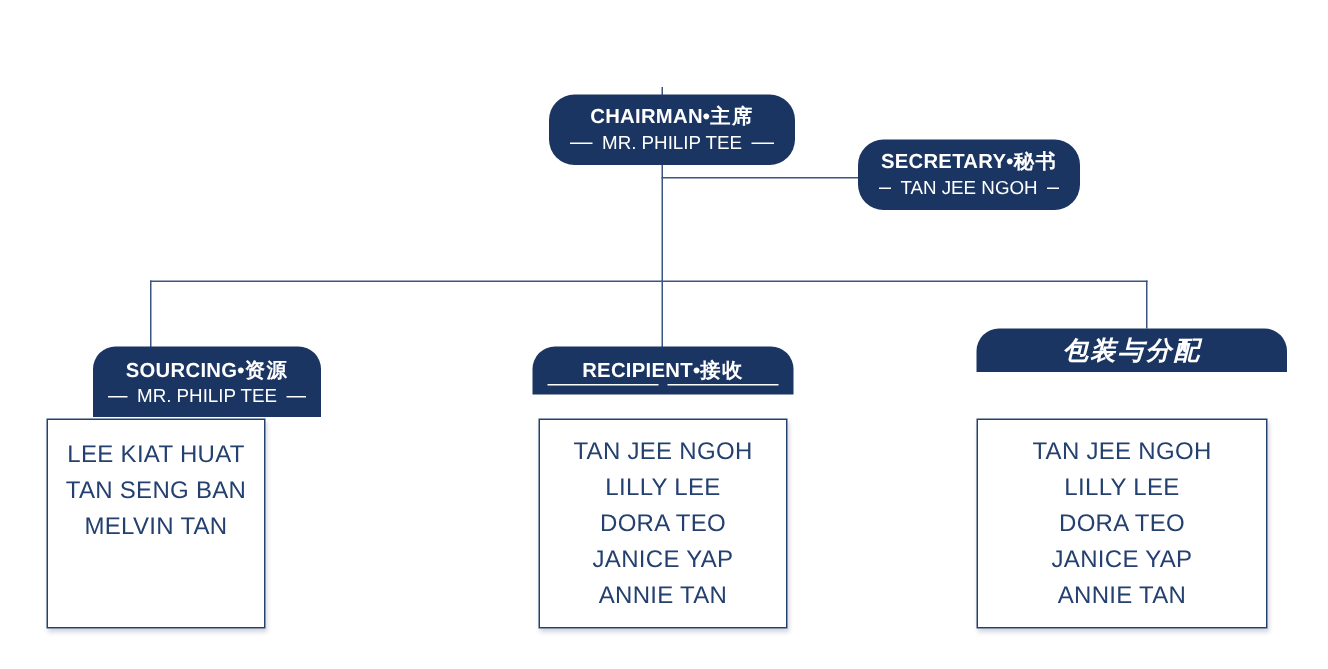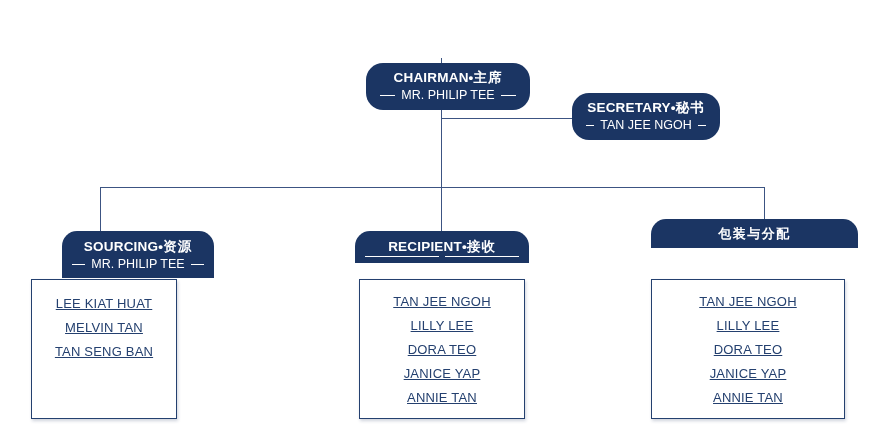--- a/index.html
+++ b/index.html
@@ -79,24 +79,25 @@
   }
   .dept .head .title {
     font-size: 13.5px;
     font-weight: bold;
     letter-spacing: .2px;
     line-height: 17px;
     white-space: nowrap;
   }
   .dept .head .title .cn { letter-spacing: 1px; }
   .dept .head .title-cn {
-    font-size: 13px;
+    font-size: 17px;
     font-weight: bold;
     letter-spacing: 1.5px;
     line-height: 16px;
+    font-style: italic;
   }
   .dept .head .sub-wrap {
     display: flex;
     align-items: center;
     justify-content: center;
     gap: 6px;
     margin-top: 1px;
   }
   .dept .head .sub-wrap .rule {
     flex: 1 1 auto;
@@ -114,25 +115,24 @@
   .dept .body {
     position: absolute;
     background: #ffffff;
     border: 1px solid #24406f;
     box-sizing: border-box;
     box-shadow: 1px 2px 3px rgba(40,60,100,.22);
     text-align: center;
     color: #24406f;
   }
   .dept .body .name {
-    font-size: 13px;
+    font-size: 16px;
     line-height: 24px;
     letter-spacing: .2px;
     white-space: nowrap;
-    text-decoration: underline;
   }
 </style>
 </head>
 <body>
 
 <div id="chart">
 
   <div class="line vline" style="left:441px; top:58px; height:130px;"></div>
   <div class="line hline" style="left:441px; top:118px; width:132px;"></div>
   <div class="line hline" style="left:100px; top:187px; width:665px;"></div>
@@ -168,22 +168,22 @@
         <span>SOURCING</span><span>•</span><span class="cn">资源</span>
       </div>
       <div class="sub-wrap">
         <span class="rule"></span>
         <span class="sub">MR. PHILIP TEE</span>
         <span class="rule"></span>
       </div>
     </div>
     <div class="body" style="left:3px; top:48px; width:146px; height:140px; padding-top:12px;">
       <div class="name">LEE KIAT HUAT</div>
+      <div class="name">TAN SENG BAN</div>
       <div class="name">MELVIN TAN</div>
-      <div class="name">TAN SENG BAN</div>
     </div>
   </div>
 
   <div class="dept" style="left:355px; top:231px; width:174px;">
     <div class="head" style="left:0; width:174px;text-align:center;">
       <div class="title">
         <span>RECIPIENT</span><span>•</span><span class="cn">接收</span>
       </div>
       <div class="sub-wrap">
         <span class="rule"></span>

